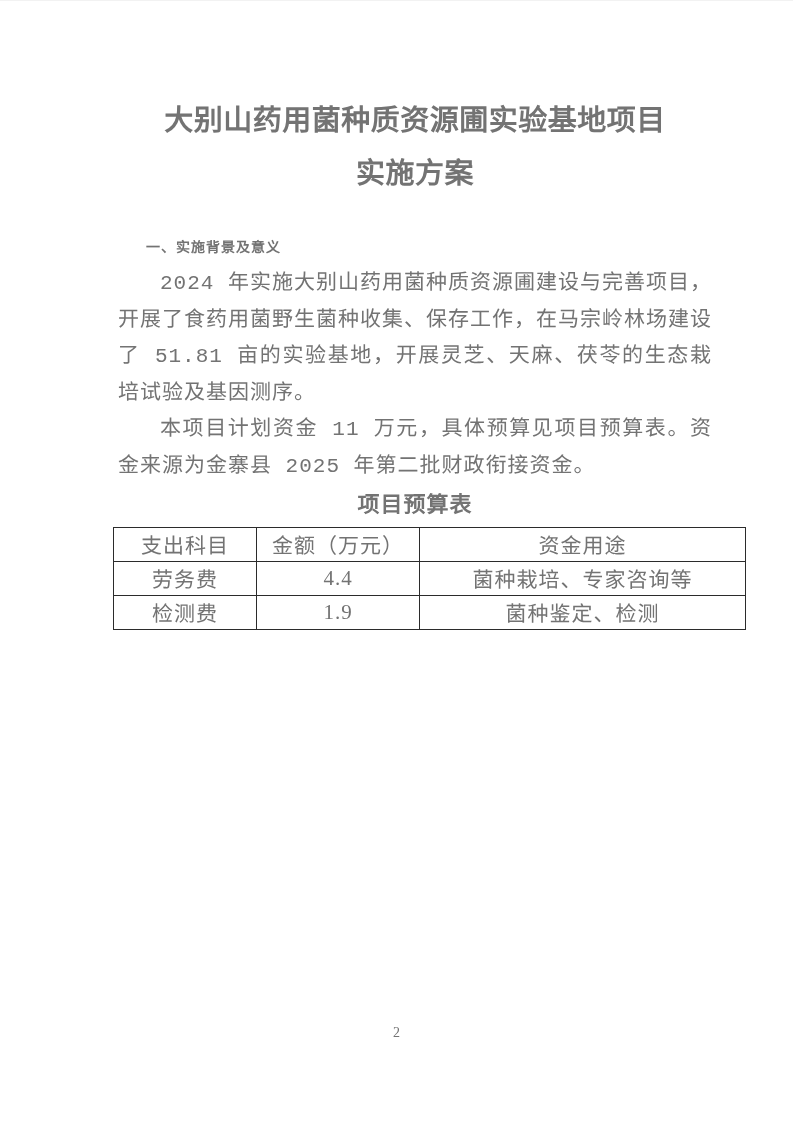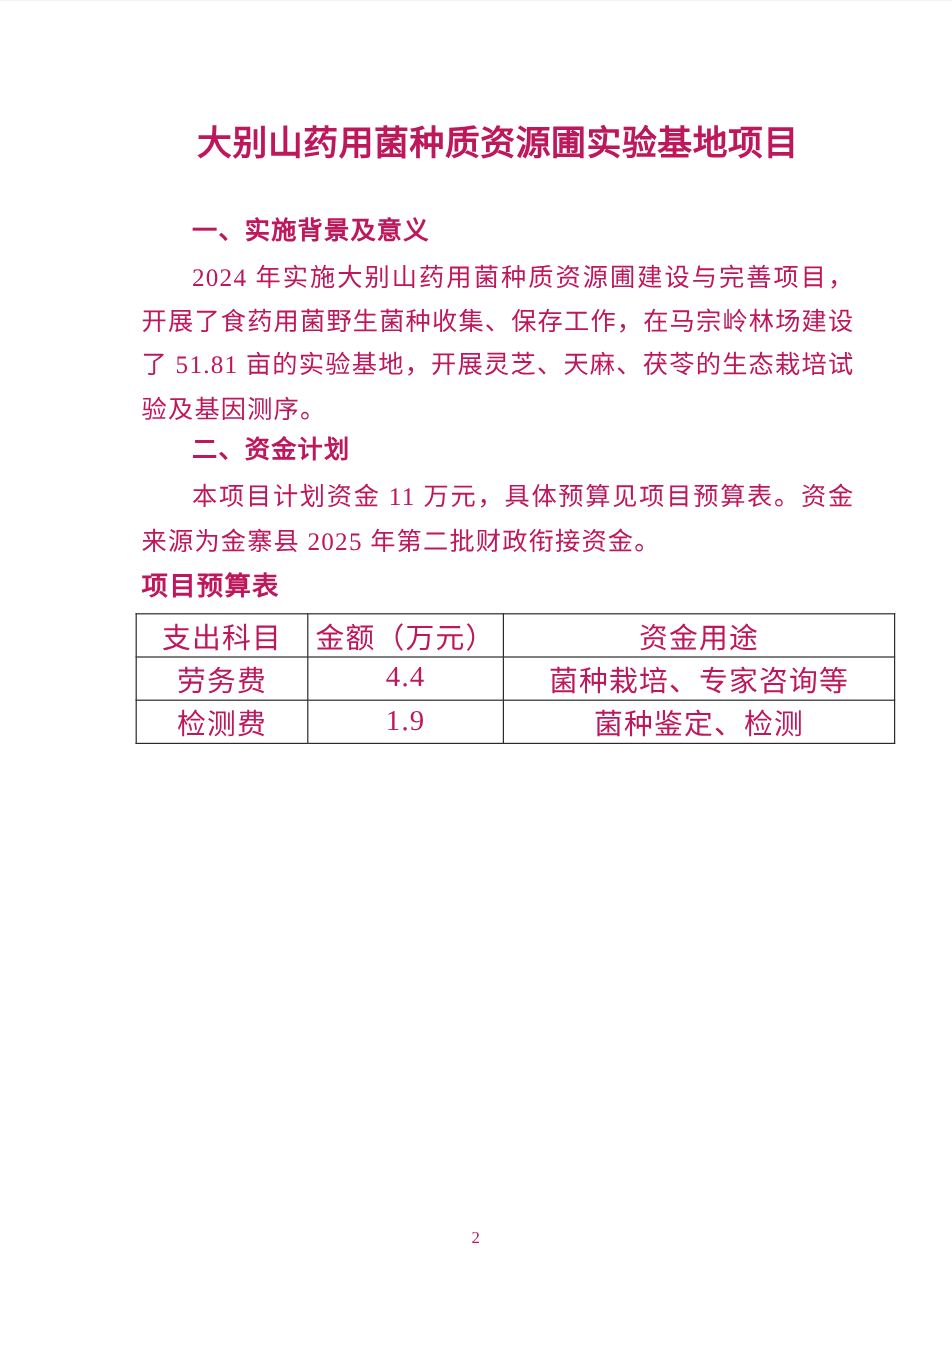--- a/index.html
+++ b/index.html
@@ -9,72 +9,73 @@
   }
   .page {
     position: relative;
     width: 793px;
     height: 1122px;
     background: #ffffff;
     overflow: hidden;
     box-sizing: border-box;
     border-top: 1px solid #f2f2f2;
     font-family: "Liberation Serif", "DejaVu Serif", serif;
-    color: #be185d;
+    color: #737373;
   }
   .content {
     padding-left: 118px;
     padding-right: 81px;
   }
   .doc-title {
     margin-top: 93px;
     text-align: center;
     font-family: "Liberation Serif", "DejaVu Serif", serif;
     font-weight: bold;
     font-size: 29px;
     line-height: 53px;
     letter-spacing: 0.5px;
   }
   .section-heading {
     margin-top: 29px;
-    font-family: Liberation Mono, monospace;
+    font-family: Liberation Serif, serif;
     font-weight: 700;
-    font-size: 21px;
+    font-size: 14px;
     line-height: 37px;
     text-indent: 2em;
     letter-spacing: 1px;
   }
   .section-heading.second {
     margin-top: 0;
   }
   .para {
     margin: 0;
     font-size: 21px;
     line-height: 36.6px;
     letter-spacing: 1px;
     text-indent: 2em;
     text-align: justify;
     text-justify: inter-ideograph;
+    font-family: Liberation Mono, monospace;
   }
   .table-title {
     margin-top: 4px;
     margin-bottom: 7px;
-    text-align: left;
+    text-align: center;
     font-family: "Liberation Sans", "DejaVu Sans", sans-serif;
     font-weight: 700;
     font-size: 22px;
     line-height: 30px;
     letter-spacing: 1px;
   }
   table.budget {
     border-collapse: collapse;
     table-layout: fixed;
     width: 632px;
     margin-left: -5px;
-    font-size: 24px;
+    font-size: 21px;
     letter-spacing: 1px;
   }
   table.budget th,
   table.budget td {
     border: 1.5px solid #2b2b2b;
     height: 33px;
     text-align: center;
     vertical-align: middle;
     font-weight: normal;
     padding: 0 2px;
@@ -95,27 +96,27 @@
   }
 </style>
 </head>
 <body>
 
 <div class="page">
   <div class="content">
 
     <div class="doc-title">
       <div>大别山药用菌种质资源圃实验基地项目</div>
+      <div>实施方案</div>
     </div>
 
     <div class="section-heading">一、实施背景及意义</div>
 
     <p class="para">2024 年实施大别山药用菌种质资源圃建设与完善项目，开展了食药用菌野生菌种收集、保存工作，在马宗岭林场建设了 51.81 亩的实验基地，开展灵芝、天麻、茯苓的生态栽培试验及基因测序。</p>
 
-    <div class="section-heading second">二、资金计划</div>
 
     <p class="para">本项目计划资金 11 万元，具体预算见项目预算表。资金来源为金寨县 2025 年第二批财政衔接资金。</p>
 
     <div class="table-title">项目预算表</div>
 
     <table class="budget">
       <colgroup>
         <col class="col-subject">
         <col class="col-amount">
         <col class="col-usage">

